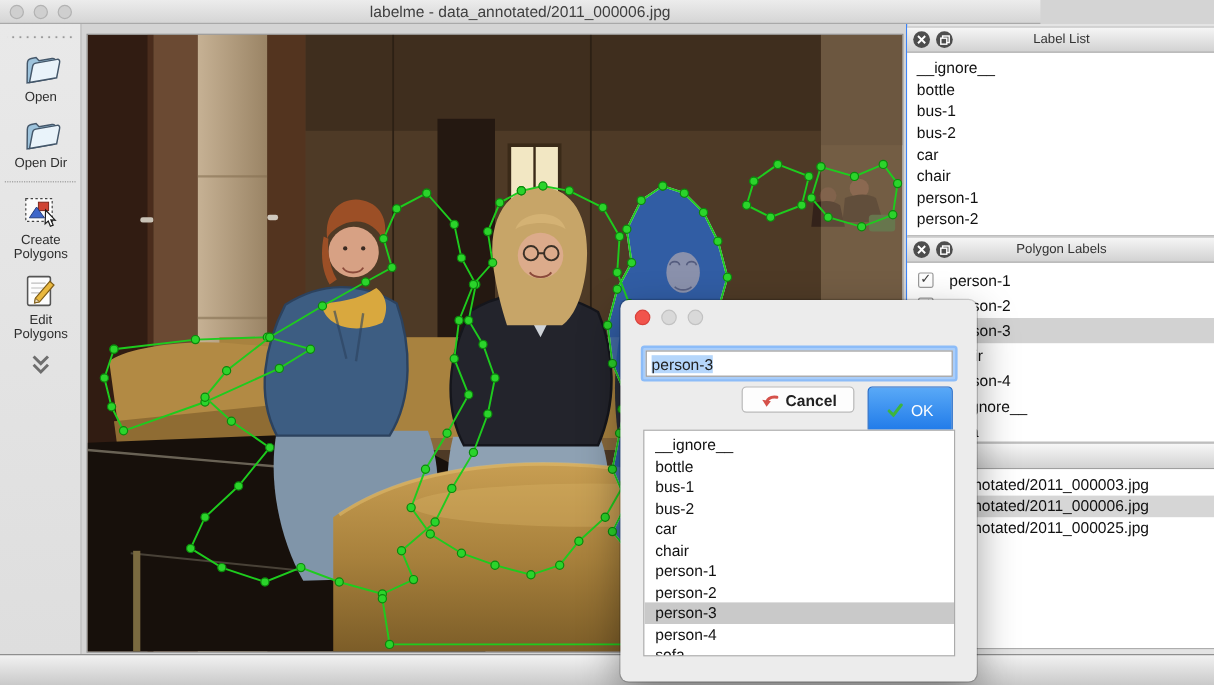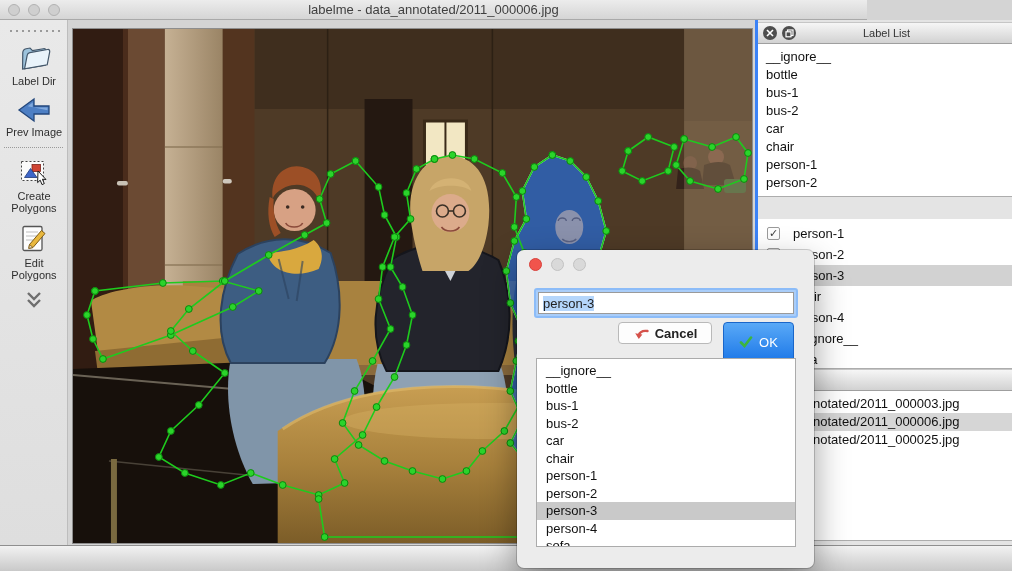--- a/index.html
+++ b/index.html
@@ -28,21 +28,21 @@
   .tb-sep { height:1px; margin:3px 4px 5px 4px;
     border-top:1px dotted #9a9a9a; }
   .tb-more { text-align:center; padding-top:4px; }
 
   
   .canvas-frame { position:absolute; left:72px; top:28px; width:681px; height:516px;
     border:1px solid #8d8d8d; background:#fff; }
   .canvas-frame svg.scene { display:block; width:679px; height:514px; }
 
   
-  .dock { position:absolute; left:755px; top:20px; width:257px; height:525px; background:#e4e4e4; border-left:3px solid #3b82f6; }
+  .dock { position:absolute; left:755px; top:20px; width:257px; height:525px; background:#e4e4e4; border-left:1px solid #3b82f6; }
   .panel-header { position:absolute; left:0; width:257px; height:22px;
     background:linear-gradient(#f6f6f6,#d2d2d2); border-top:1px solid #c6c6c6; border-bottom:1px solid #9f9f9f;
     display:flex; align-items:center; }
   .ph-title { position:absolute; left:0; right:0; text-align:center; font-size:11px; color:#333; }
   .ph-btns { position:relative; display:flex; gap:5px; margin-left:5px; z-index:2; }
   .ph-btn { width:14px; height:14px; border-radius:50%; background:#4d4d4d; color:#fff;
     display:flex; align-items:center; justify-content:center; }
   .panel-list { position:absolute; left:0; width:257px; background:#fff; overflow:hidden;
     border-bottom:1px solid #adadad; }
   .plain-row { height:18px; line-height:18px; padding-left:8px; font-size:13px; color:#111; white-space:nowrap; }
@@ -91,39 +91,41 @@
     <span class="tl"></span>
     <span class="tl"></span>
     <span class="tl"></span>
   </div>
   <span class="win-title">labelme - data_annotated/2011_000006.jpg</span>
 </div>
 
 <div class="toolbar">
   <div class="tb-handle"></div>
 
-
   <div class="tool">
     <svg class="ticon" width="36" height="32" viewBox="0 0 36 32">
       <g transform="rotate(-10 18 18)">
         <path d="M5 26 L8 10 C8.5 7.5 10 6.5 12 6.5 L16 6.5 L18 9.5 L29 9.5 C31 9.5 32 11 31.5 13 L28 26 Z" fill="#9dc3dc" stroke="#44576a" stroke-width="1.2"></path>
         <path d="M7 26 L12 13 C12.6 11.4 13.6 11 15 11 L33 11 C34.8 11 35.3 12.3 34.6 14 L30 26 Z" fill="#e9f3fa" stroke="#44576a" stroke-width="1.2"></path>
       </g>
     </svg>
-    <span class="tlabel">Label Dir</span>
-  </div>
-
+    <span class="tlabel">Open</span>
+  </div>
 
   <div class="tool">
-    <svg class="ticon" width="36" height="28" viewBox="0 0 36 28">
-      <path d="M33 10 h-15 v-7 L3 14 l15 11 v-7 h15 Z" fill="#4d7fc4" stroke="#23477c" stroke-width="1.3"></path>
-      <path d="M31.5 11.5 h-14.8 v-5 l-5 3.8 19.8 4 Z" fill="#8fb4e4" opacity=".8"></path>
-    </svg>
-    <span class="tlabel">Prev Image</span>
-  </div>
+    <svg class="ticon" width="36" height="32" viewBox="0 0 36 32">
+      <g transform="rotate(-10 18 18)">
+        <path d="M5 26 L8 10 C8.5 7.5 10 6.5 12 6.5 L16 6.5 L18 9.5 L29 9.5 C31 9.5 32 11 31.5 13 L28 26 Z" fill="#9dc3dc" stroke="#44576a" stroke-width="1.2"></path>
+        <path d="M7 26 L12 13 C12.6 11.4 13.6 11 15 11 L33 11 C34.8 11 35.3 12.3 34.6 14 L30 26 Z" fill="#e9f3fa" stroke="#44576a" stroke-width="1.2"></path>
+      </g>
+    </svg>
+    <span class="tlabel">Open Dir</span>
+  </div>
+
+
 
 
   <div class="tb-sep"></div>
 
   <div class="tool">
     <svg class="ticon" width="32" height="32" viewBox="0 0 32 32">
       <rect x="3.5" y="5.5" width="22" height="19" fill="#fbfbfb" stroke="#444" stroke-width="1" stroke-dasharray="2 2"></rect>
       <rect x="14" y="8.5" width="8.5" height="7" fill="#cf4434" stroke="#7c241a" stroke-width=".8"></rect>
       <path d="M6.5 21.5 L12.5 12.5 L19 21.5 Z" fill="#3e66c9" stroke="#1f3a78" stroke-width=".8"></path>
       <path d="M20 15 L28 23.5 L24.4 23.2 L26.3 27.6 L24 28.6 L22.2 24.2 L19.6 26.6 Z" fill="#fff" stroke="#1c1c1c" stroke-width="1"></path>
@@ -274,20 +276,36 @@
       <div class="plain-row">__ignore__</div>
       <div class="plain-row">bottle</div>
       <div class="plain-row">bus-1</div>
       <div class="plain-row">bus-2</div>
       <div class="plain-row">car</div>
       <div class="plain-row">chair</div>
       <div class="plain-row">person-1</div>
       <div class="plain-row">person-2</div>
     </div>
 
+  <div class="panel-header" style="top:177px;">
+    <div class="ph-btns">
+      <span class="ph-btn">
+        <svg width="8" height="8" viewBox="0 0 8 8">
+            <path d="M1 1 L7 7 M7 1 L1 7" stroke="#fff" stroke-width="1.6"></path>
+          </svg>
+      </span>
+      <span class="ph-btn">
+        <svg width="9" height="9" viewBox="0 0 9 9">
+            <rect x="2.5" y="1" width="5.5" height="5.5" fill="none" stroke="#fff" stroke-width="1.2"></rect>
+            <rect x="1" y="2.8" width="5" height="5" fill="#4d4d4d" stroke="#fff" stroke-width="1.2"></rect>
+          </svg>
+      </span>
+    </div>
+    <span class="ph-title">Polygon Labels</span>
+  </div>
   <div class="panel-list" id="polygon-list" style="top:199px; height:150px; padding-top:4px;">
       <div class="poly-row">
         <span class="cbx">✓</span>
         <span>person-1</span>
       </div>
       <div class="poly-row">
         <span class="cbx">✓</span>
         <span>person-2</span>
       </div>
       <div class="poly-row selected">

